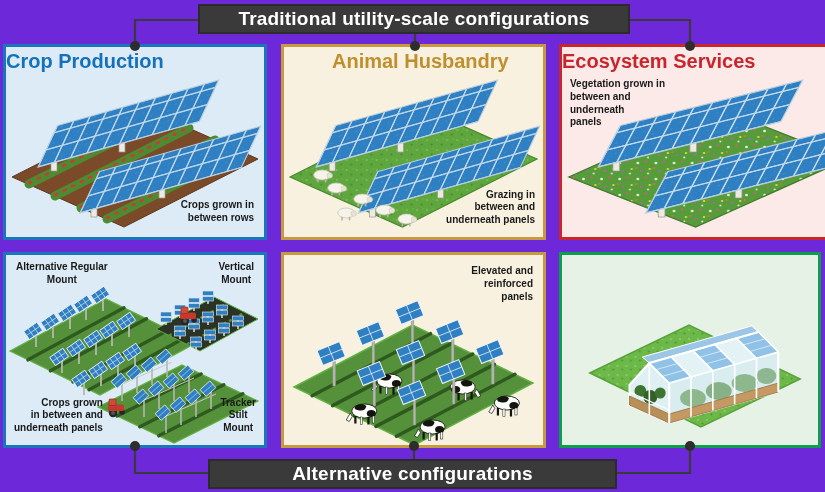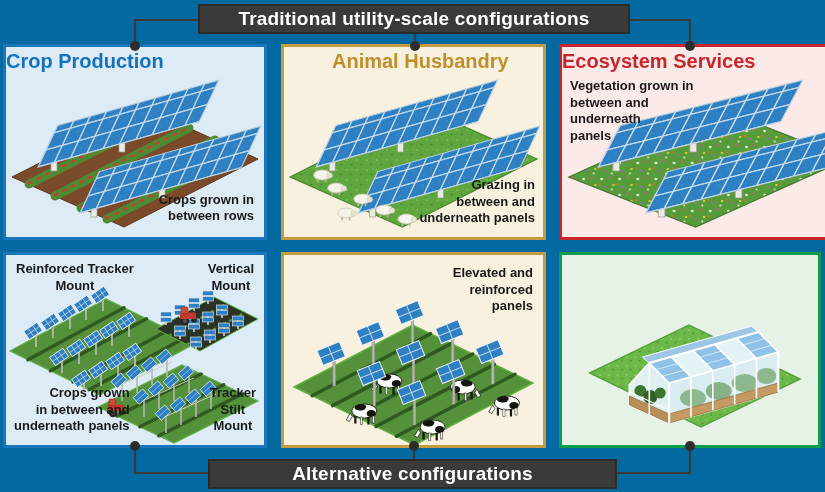--- a/index.html
+++ b/index.html
@@ -1,17 +1,17 @@
 <!DOCTYPE html>
 <html><head>
 <meta charset="utf-8">
 <style>
   * { margin:0; padding:0; box-sizing:border-box; }
   html,body { background:#ffffff; font-family:"Liberation Sans", sans-serif; }
-  .stage { position:relative; width:825px; height:492px; background:#0369a1; overflow:hidden; }
+  .stage { position:relative; width:825px; height:492px; background:#6d28d9; overflow:hidden; }
 
   .banner { position:absolute; z-index:40; background:#3a3a3a; border:2px solid #2b2b2b;
             color:#fff; font-weight:bold; font-size:19px; letter-spacing:.2px;
             display:flex; align-items:center; justify-content:center; }
   .banner-top    { left:198px; top:4px;   width:432px; height:30px; }
   .banner-bottom { left:208px; top:459px; width:409px; height:30px; }
 
   .connectors { position:absolute; left:0; top:0; z-index:30; pointer-events:none; }
 
   .panel { position:absolute; z-index:10; border-style:solid; border-width:3px; overflow:hidden; }
@@ -23,21 +23,21 @@
   .p-greenhouse{ left:559px; top:252px; width:262px; height:196px; border-color:#0c9d4d; background:#e7f2e7; }
 
   .illus { position:absolute; left:0; top:0; width:100%; height:100%; z-index:1; }
 
   .ptitle { position:relative; z-index:3; text-align:left; font-weight:bold; font-size:20px; padding-top:3px; }
   .t-blue  { color:#1472bc; }
   .t-gold  { color:#bf8f2e;padding-left:48px; }
   .t-red   { color:#c9252c; }
   .t-green { color:#1d7c3e; }
 
-  .cap { position:absolute; z-index:3; font-weight:bold; font-size:13px; line-height:1.28;
+  .cap { position:absolute; z-index:3; font-weight:bold; font-size:10px; line-height:1.28;
          color:#191919; white-space:pre-line; }
   .cap-crop   { right:10px; bottom:12px; text-align:right; }
   .cap-graze  { right:8px;  bottom:10px; text-align:right; }
   .cap-veg    { left:8px;   top:31px;    text-align:left; width:130px; }
   .cap-elev   { right:10px; top:10px;    text-align:right;margin-left:32px; }
   .lbl-reinforced { left:10px;  top:6px;    text-align:center; }
   .lbl-vertical   { right:10px; top:6px;    text-align:center; }
   .cap-crops2     { left:8px;   bottom:10px; text-align:right; }
   .lbl-tracker    { right:8px;  bottom:10px; text-align:center; }
 </style>
@@ -304,21 +304,21 @@
       <use href="#stilt-panel" x="138" y="162"></use>
         <use href="#stilt-panel" x="153" y="154"></use>
         <use href="#stilt-panel" x="168" y="146"></use>
         <use href="#stilt-panel" x="183" y="138"></use>
       <use href="#stilt-panel" x="160" y="178"></use>
         <use href="#stilt-panel" x="175" y="170"></use>
         <use href="#stilt-panel" x="190" y="162"></use>
         <use href="#stilt-panel" x="205" y="154"></use>
       <use href="#tractor" x="104" y="158"></use>
     </svg>
-    <div class="cap lbl-reinforced">Reinforced Tracker
+    <div class="cap lbl-reinforced">Alternative Regular
 Mount</div>
     <div class="cap lbl-vertical">Vertical
 Mount</div>
     <div class="cap cap-crops2">Crops grown
 in between and
 underneath panels</div>
     <div class="cap lbl-tracker">Tracker
 Stilt
 Mount</div>
   </div>

